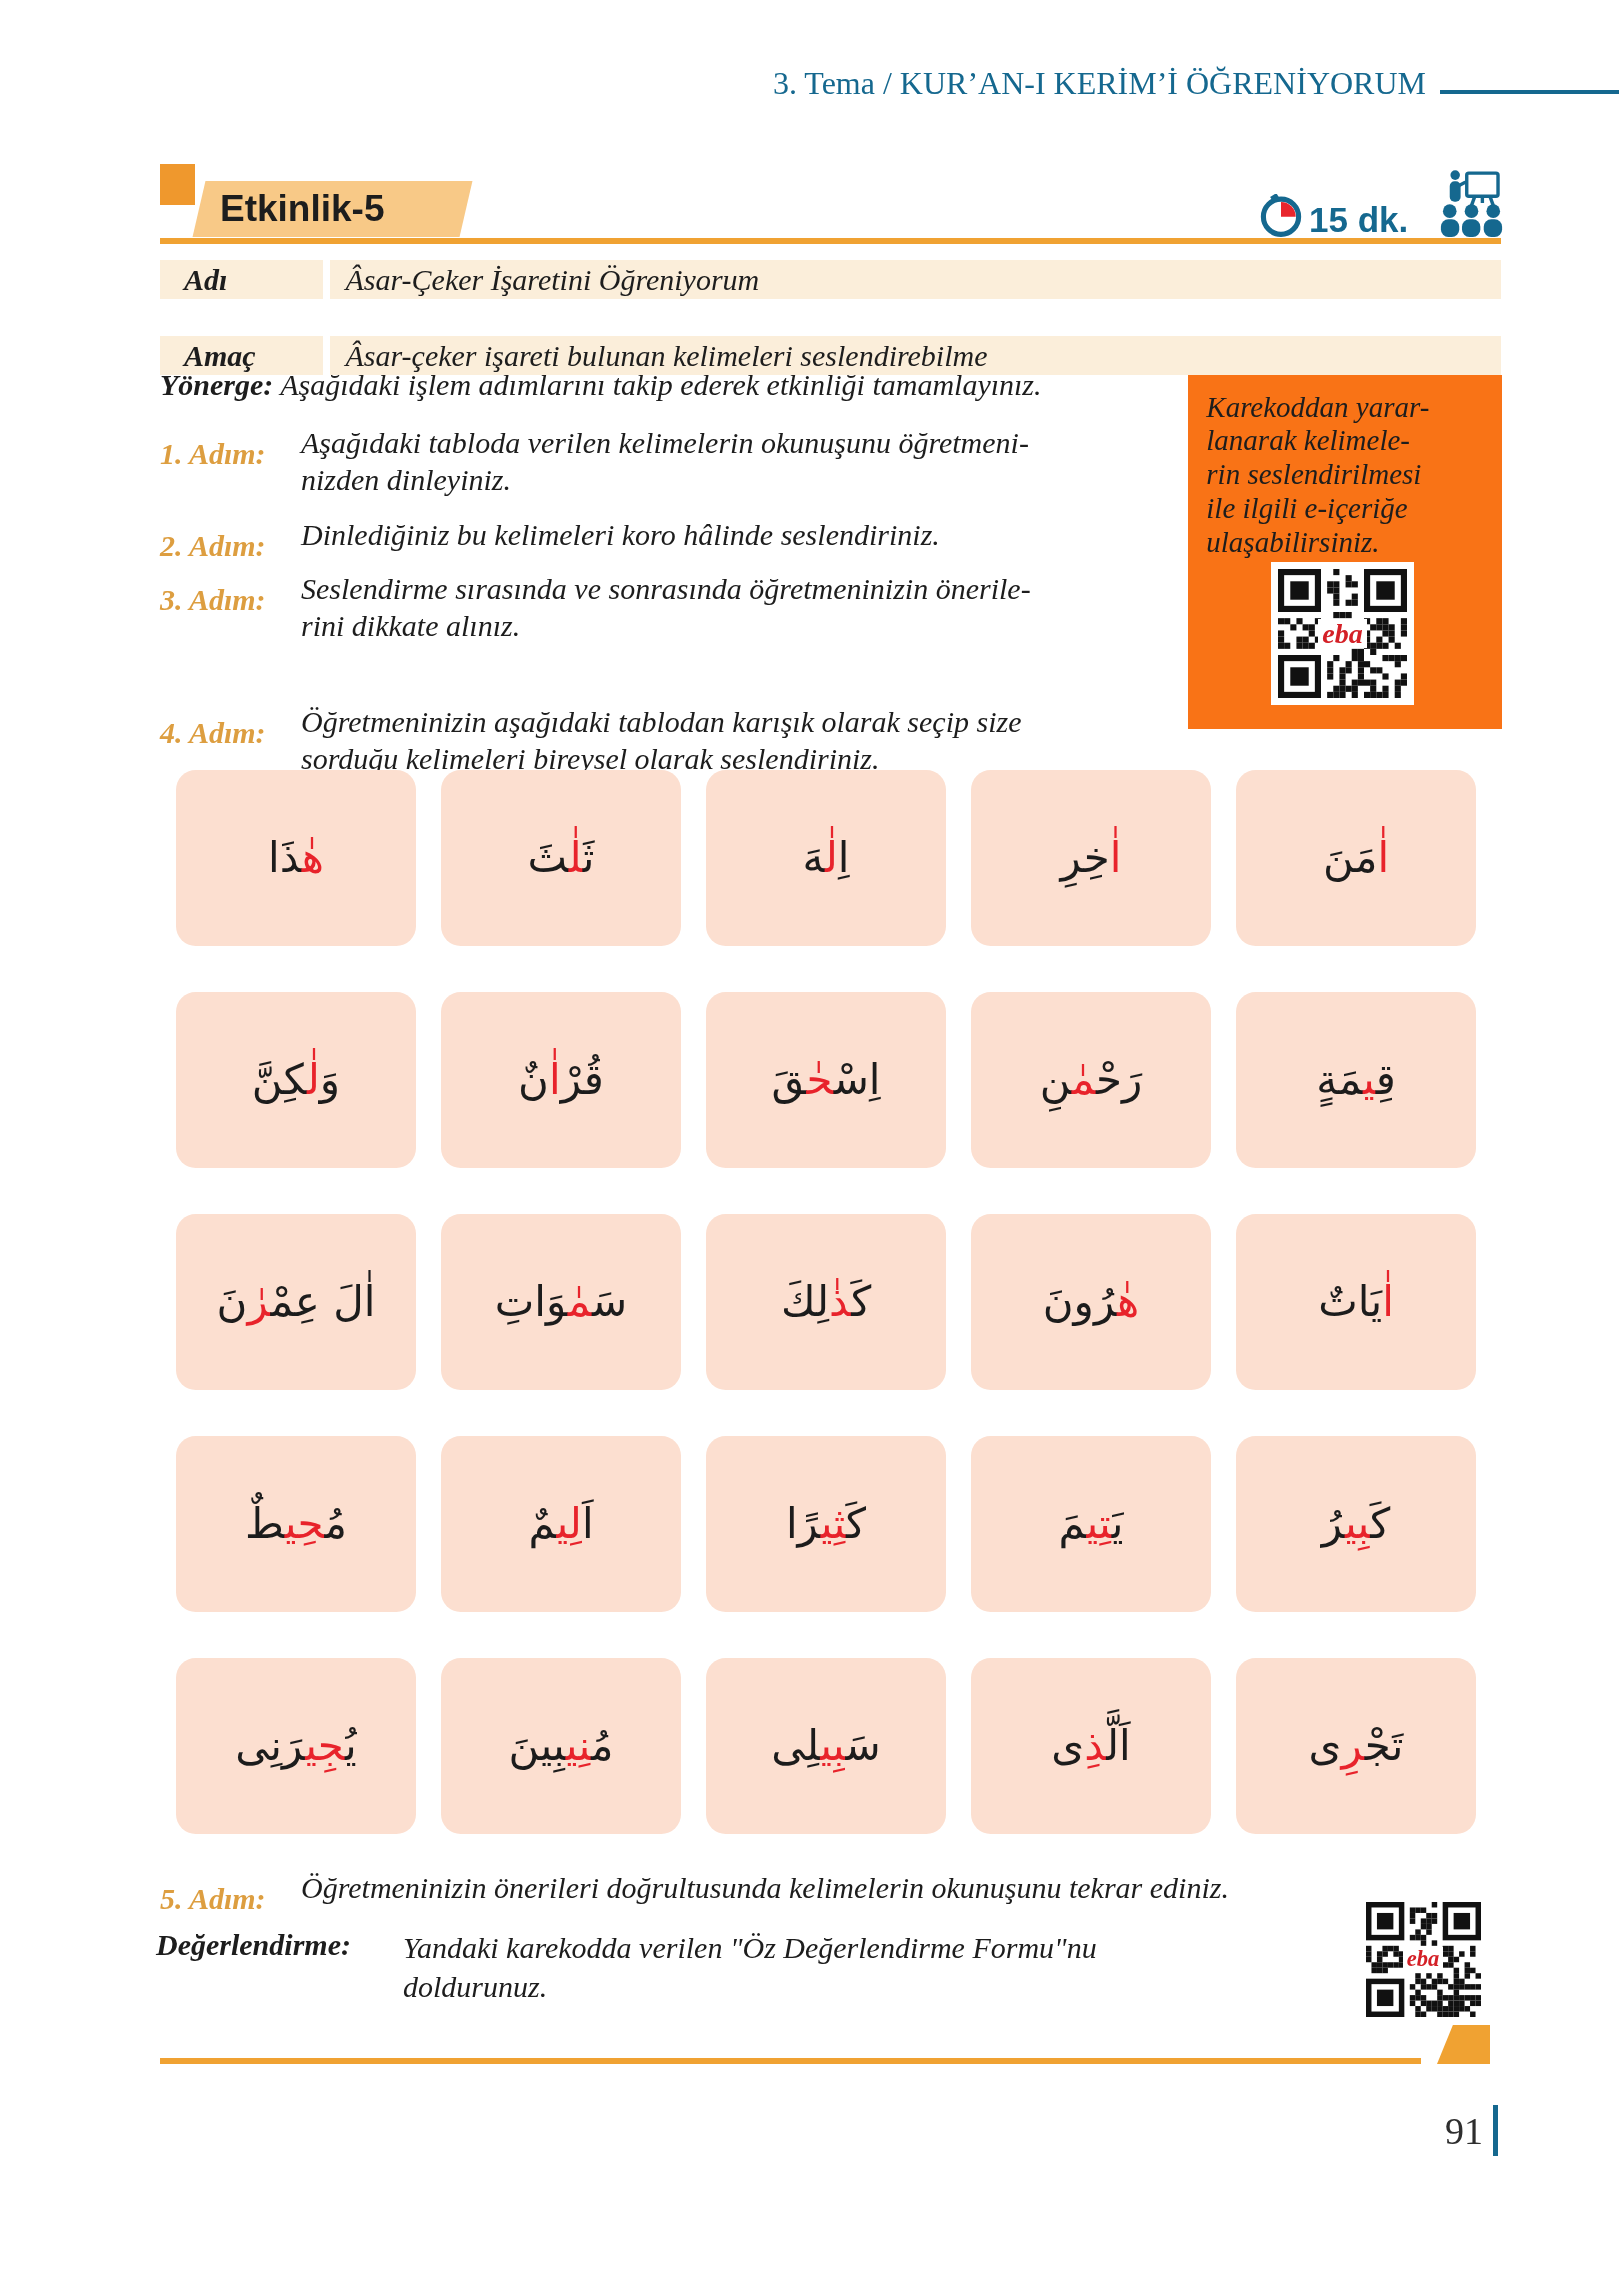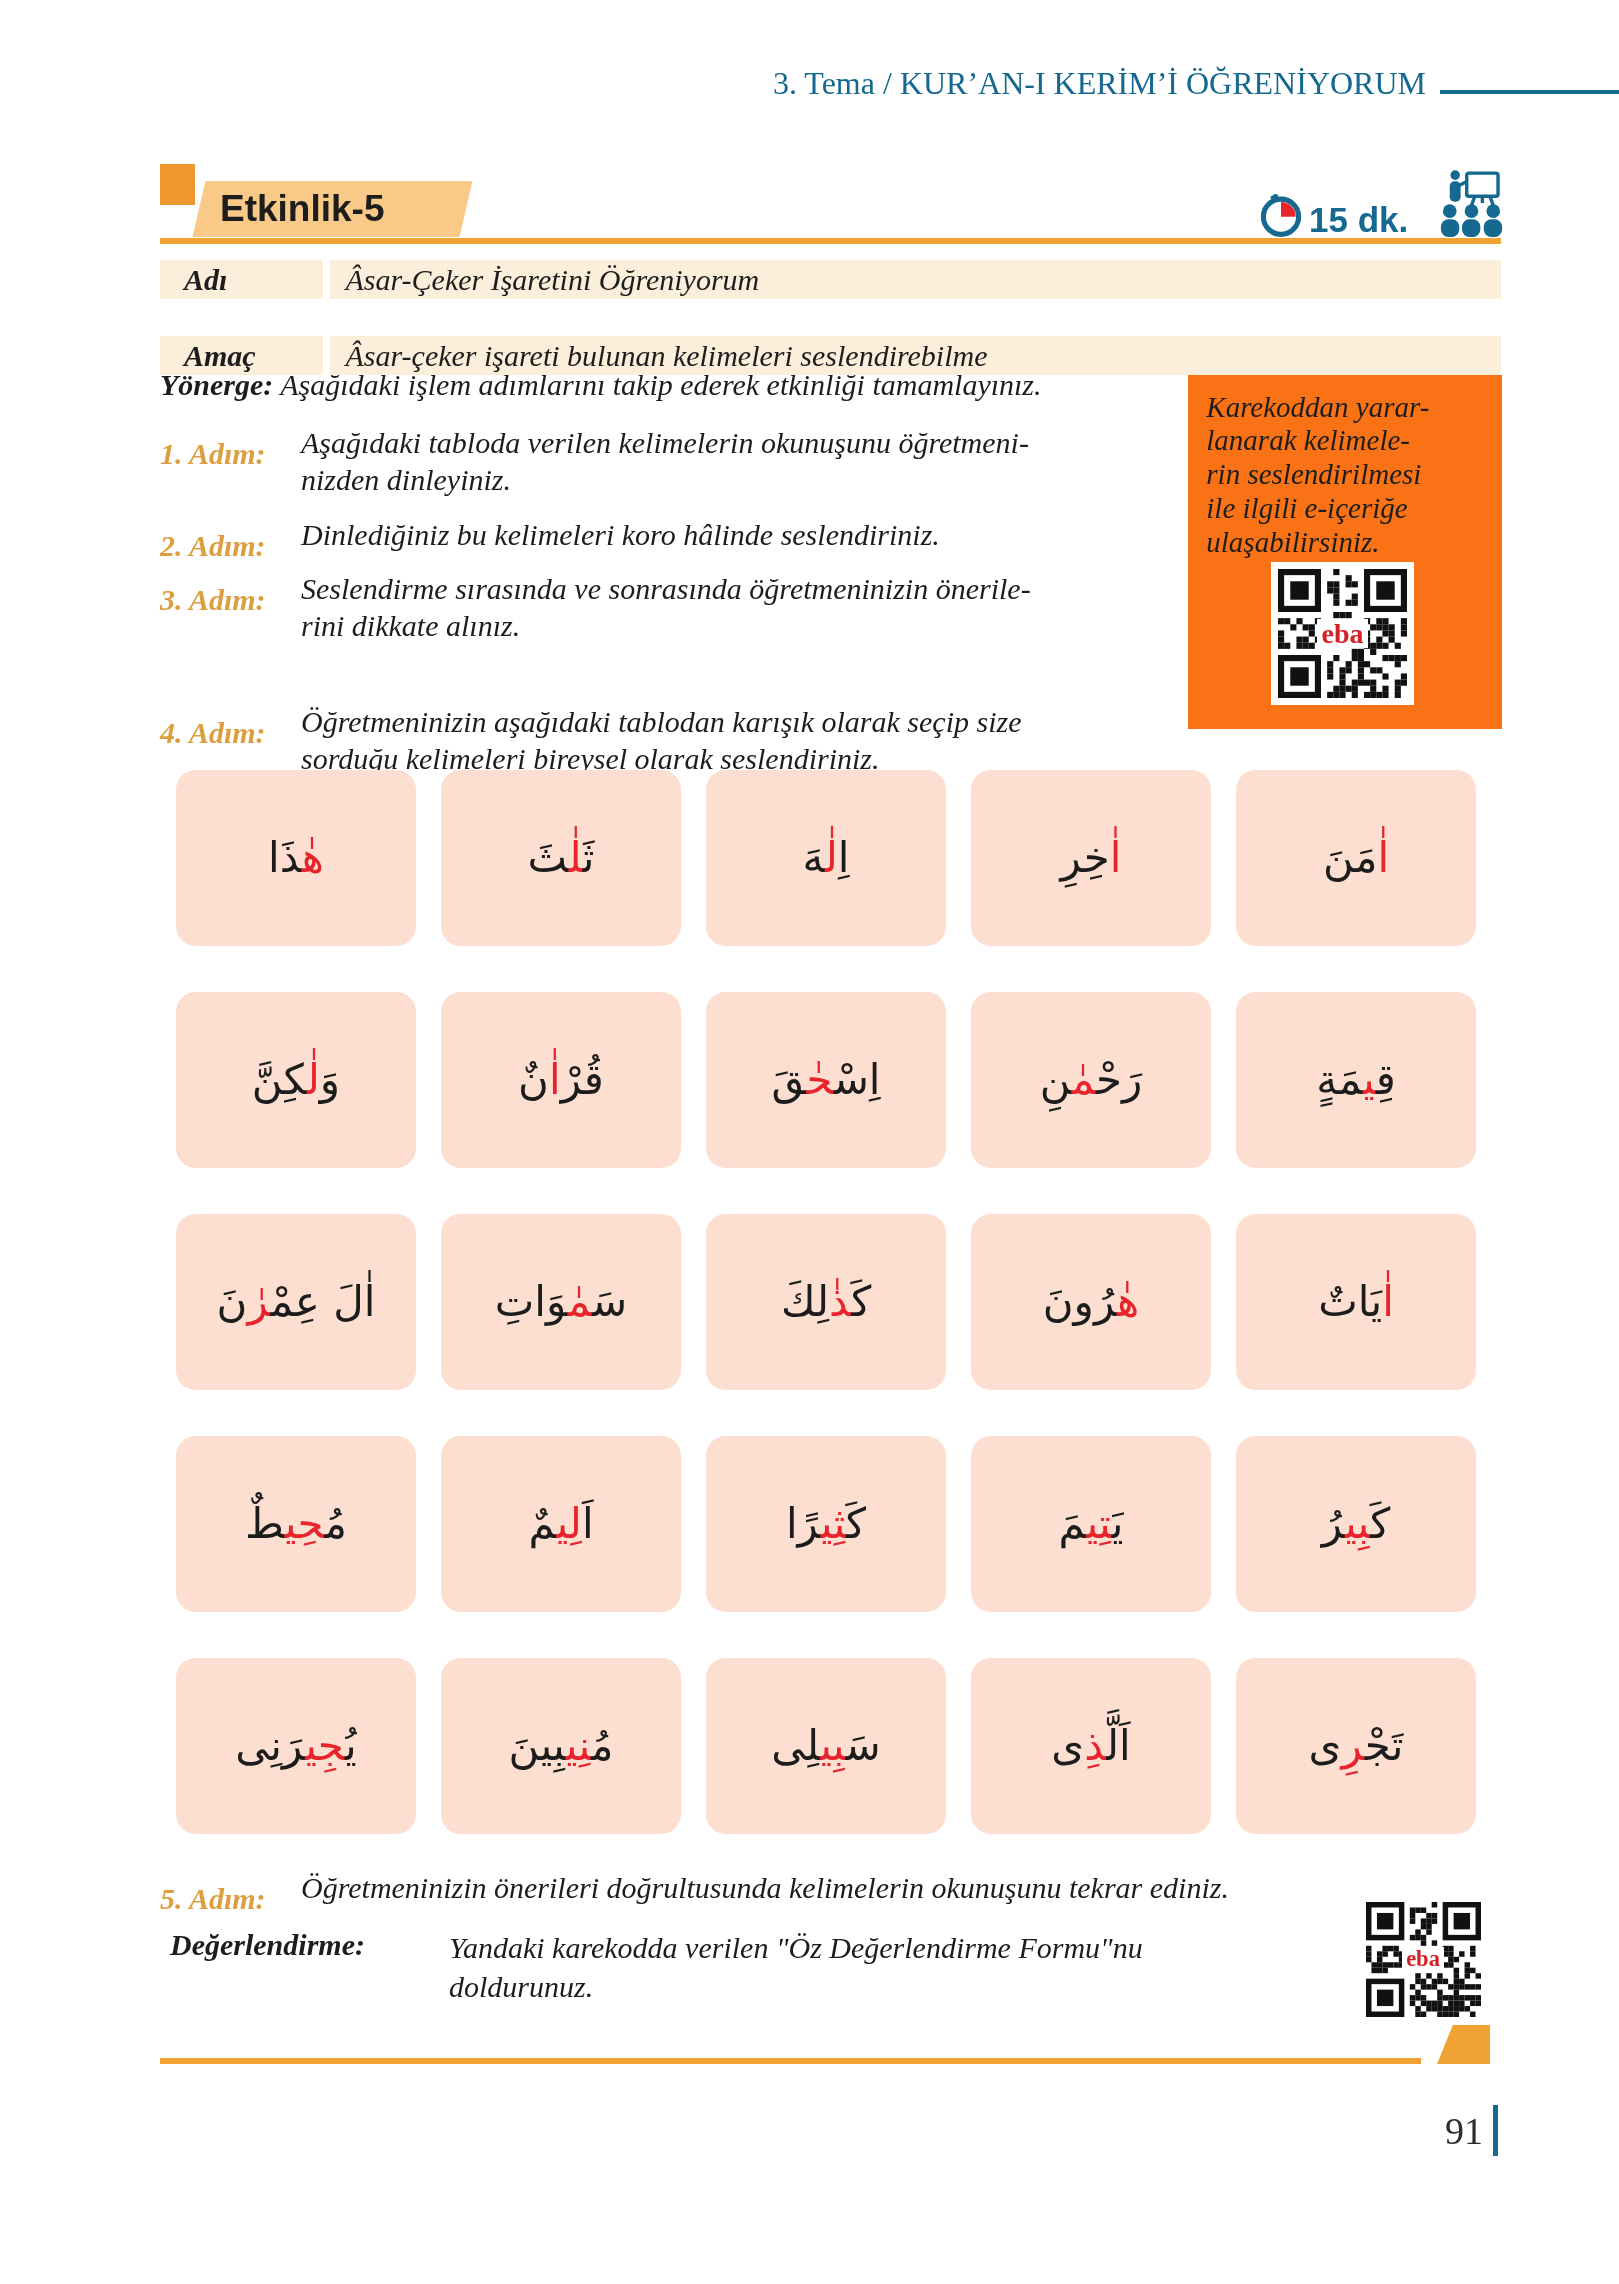--- a/index.html
+++ b/index.html
@@ -64,42 +64,42 @@
     position:absolute; left:1188px; top:375px; width:314px; height:354px; background:#f97316; box-sizing:border-box;
     padding:15.5px 18.3px;
   }
   .note-text{ font-size:29px; font-style:italic; color:#1d1d1d; white-space:pre-line; line-height:1.17; }
   .qr-wrap{
     position:absolute; background:#ffffff; display:flex; align-items:center; justify-content:center;
   }
   .qr-wrap.in-box{ left:83px; top:187px; width:143px; height:143px; }
   .qr-wrap svg{ display:block; }
   .eba{
-    position:absolute; font-weight:bold; color:#d42027; background:#ffffff;
+    position:absolute; font-style:italic; font-weight:bold; color:#d42027; background:#ffffff;
     padding:0 4.2px; line-height:1.05; font-family:"Liberation Serif", serif;
   }
   .eba.big{ font-size:28px; }
   .eba.small{ font-size:22.5px; }
 
   
   .word-grid{
     position:absolute; left:176px; top:770px;
     display:grid; grid-template-columns:repeat(5,240px); grid-auto-rows:176px; column-gap:25px; row-gap:46px;
   }
   .word-card{
     background:#fcdfd0; border-radius:19.7px; display:flex; align-items:center; justify-content:center;
   }
   .arabic{
     font-family:"DejaVu Sans", sans-serif; font-size:42px; color:#1c1c1c;
     direction:rtl; unicode-bidi:isolate; white-space:nowrap; line-height:1;
   }
   .arabic .red{ color:#e8232b; }
 
   
-  .deg{ position:absolute; left:170px; top:1928px; display:flex;gap:32px; }
+  .deg{ position:absolute; left:156px; top:1928px; display:flex; }
   .deg-label{ width:247px; flex:0 0 247px; font-size:30px; font-style:italic; font-weight:bold; color:#1d1d1d; }
   .deg-text{ font-size:30px; font-style:italic; color:#1d1d1d; white-space:pre-line; line-height:1.3; width:914px; }
   .qr-wrap.bottom{ left:1357px; top:1897px; width:132px; height:124px; }
 
   .footer-rule{ position:absolute; left:160px; top:2058px; width:1261px; height:5.6px; background:#f0a232; }
   .footer-trap{
     position:absolute; left:1437px; top:2025px; width:53px; height:39px; background:#f0a232;
     clip-path:polygon(30% 0, 100% 0, 100% 100%, 0 100%);
   }
   .page-num{ position:absolute; left:1427px; top:2109px; width:56px; text-align:right; font-size:38px; color:#2e2e2e; }

